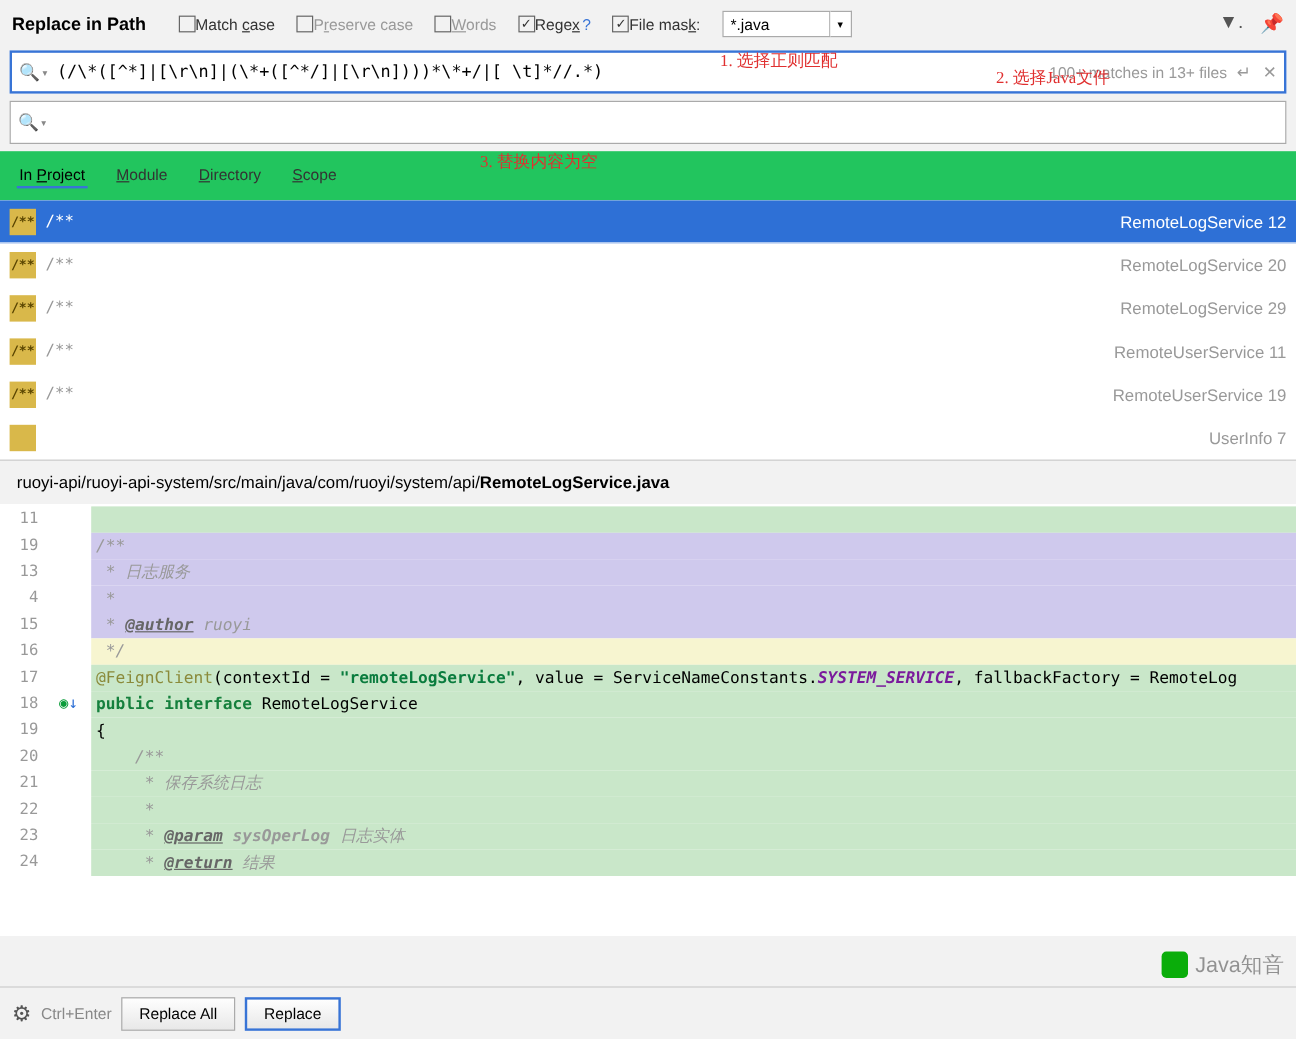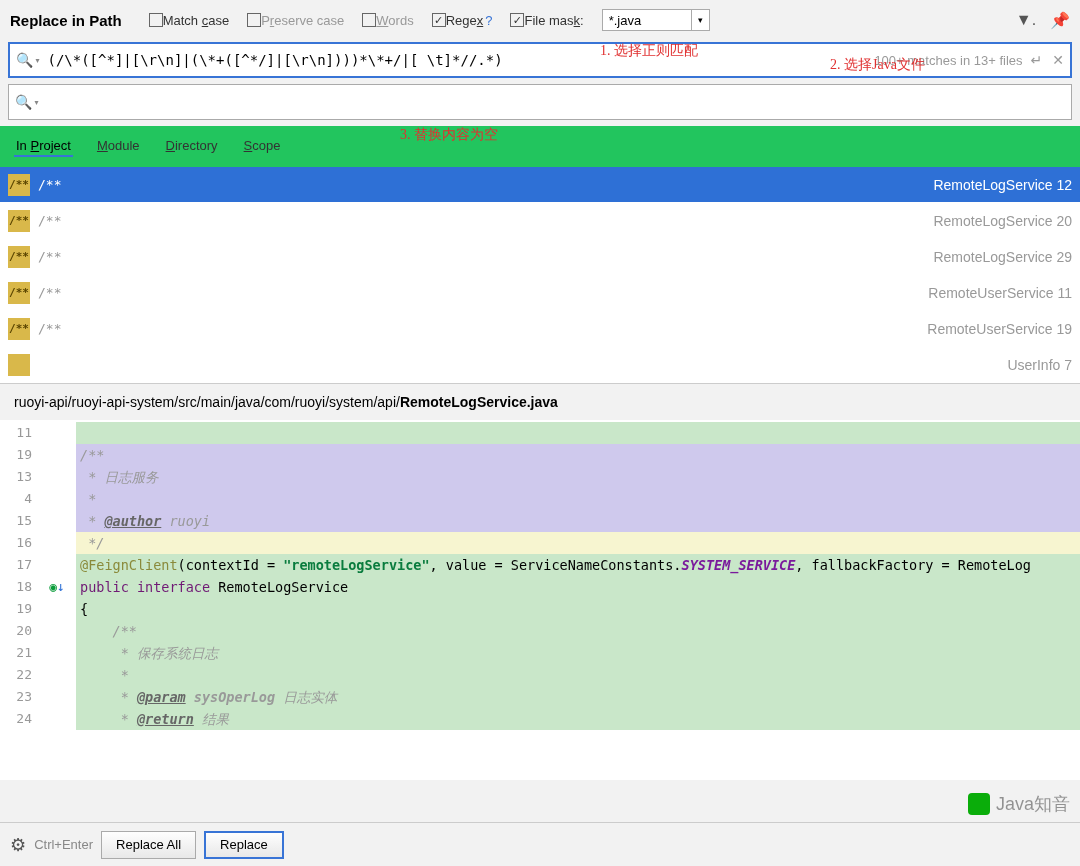--- a/index.html
+++ b/index.html
@@ -39,21 +39,21 @@
 .gutter-icons { width: 38px; font-family: Consolas, monospace; font-size: 13px; padding-top: 2px; }
 .gutter-icons div { height: 22px; line-height: 22px; text-align: center; }
 .code { flex: 1; font-family: Consolas, monospace; font-size: 13.5px; padding-top: 2px; }
 .code-line { height: 22px; line-height: 22px; white-space: pre; padding-left: 4px; }
 .bg-green { background: #c9e7c9; }
 .bg-purple { background: #cfc9ed; }
 .bg-yellow { background: #f7f5d0; }
 .c-comment { color: #999; font-style: italic; }
 .c-anno { color: #8a8a3a; }
 .c-str { color: #0a7c3e; font-weight: bold; }
-.c-kw { color: #701a75; font-weight: normal; }
+.c-kw { color: #15803d; font-weight: bold; }
 .c-const { color: #7a1a9c; font-style: italic; font-weight: bold; }
 .c-tag { color: #666; font-style: italic; text-decoration: underline; font-weight: bold; }
 .bottom-bar { position: absolute; bottom: 0; left: 0; right: 0; height: 44px; background: #f2f2f2; border-top: 1px solid #ccc; display: flex; align-items: center; padding: 0 10px; gap: 8px; }
 .gear { color: #555; font-size: 18px; }
 .hint { color: #888; }
 .btn { border: 1px solid #aaa; background: linear-gradient(#fefefe,#e8e8e8); height: 28px; padding: 0 14px; font-size: 13px; cursor: pointer; }
 .btn.primary { border: 2px solid #3874d6; }
 .anno { position: absolute; color: #e03030; font-size: 14px; font-family: SimSun, serif; pointer-events: none; }
 .watermark { position: absolute; right: 10px; bottom: 50px; color: rgba(0,0,0,0.4); font-size: 18px; display:flex; align-items:center; gap:6px; }
 .wm-icon { width:22px; height:22px; border-radius:4px; background:#0aad0a; display:inline-block; }

